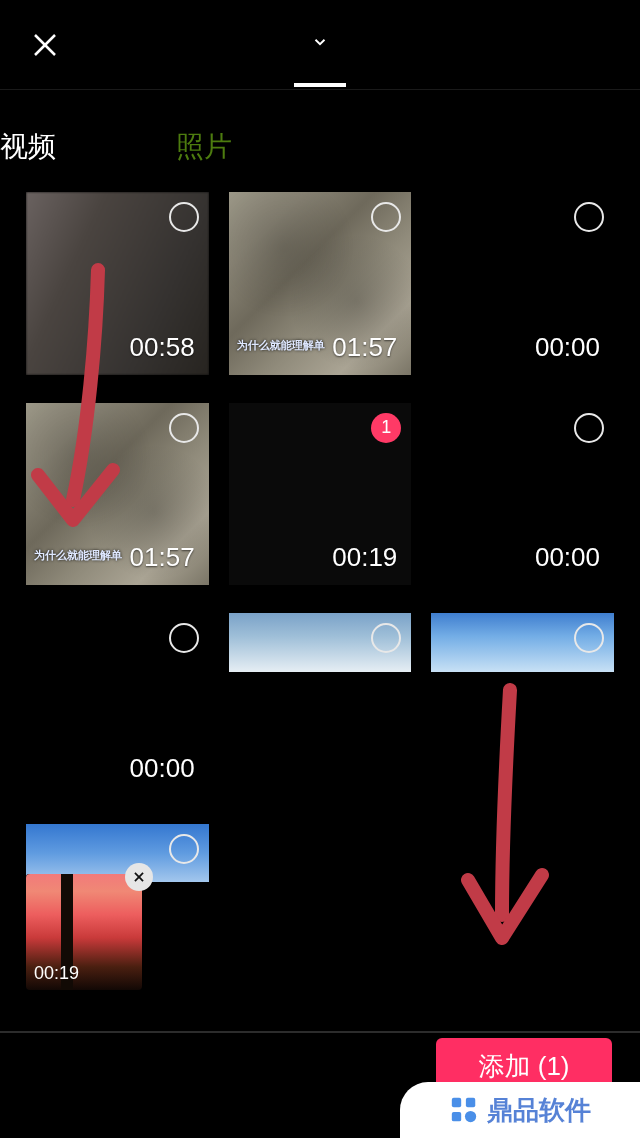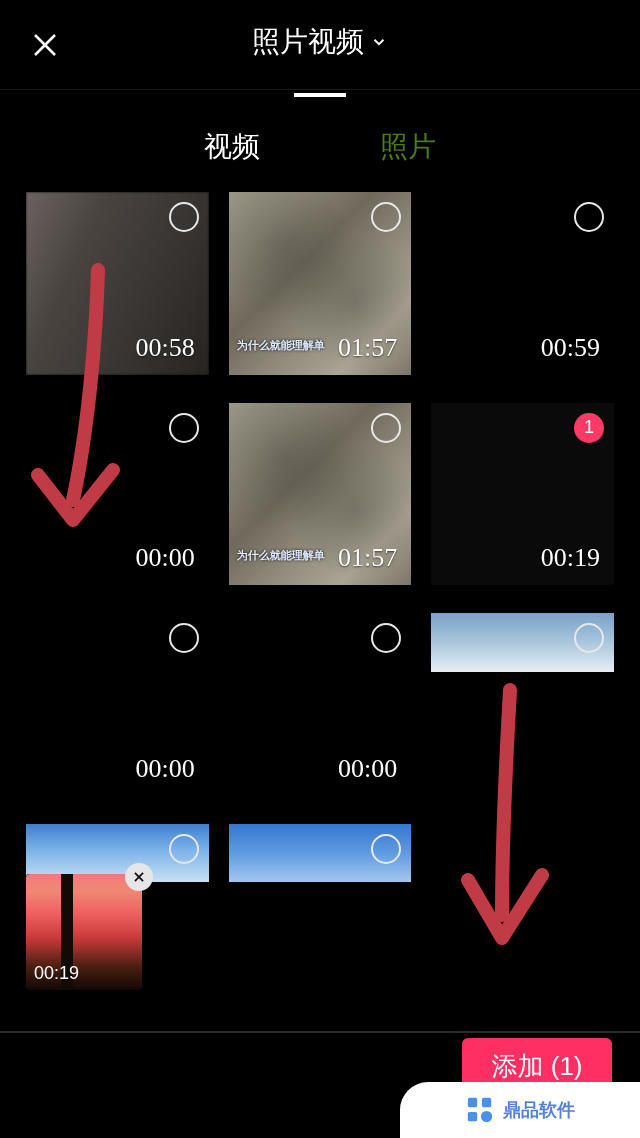--- a/index.html
+++ b/index.html
@@ -55,21 +55,21 @@
     transform: translateX(-50%);
     width: 52px;
     height: 4px;
     background: #fff;
   }
   .chev { width: 18px; height: 18px; }
 
   
   .sub-tabs {
     display: flex;
-    justify-content: center;
+    justify-content: flex-start;
     gap: 120px;
     margin-top: 38px;
     margin-bottom: 26px;
   }
   .sub-tab {
     color: #4d7c0f;
     font-size: 28px;
     position: relative;
   }
   .sub-tab.active { color: #fff; }
@@ -148,21 +148,20 @@
     display:flex;align-items:center;justify-content:center;
   }
   .dur {
     position: absolute;
     bottom: 12px;
     right: 14px;
     color: #fff;
     font-size: 26px;
     font-weight: 300;
     text-shadow: 0 1px 2px rgba(0,0,0,.6);
-    font-family: Liberation Serif, serif;
   }
   .overlay-text {
     position: absolute;
     bottom: 22px;
     left: 8px;
     color: #dfe8ff;
     font-size: 11px;
     font-weight: 700;
     text-shadow: 0 0 3px #000;
   }
@@ -210,21 +209,21 @@
     left:0; right:0; bottom: 105px;
     height: 2px;
     background: #2c2c2c;
   }
 
   
   .add-btn {
     position: absolute;
     right: 28px;
     bottom: 44px;
-    width: 150px;
+    width: 176px;
     height: 56px;
     background: #ff2e63;
     color: #fff;
     font-size: 26px;
     border-radius: 6px;
     display:flex;align-items:center;justify-content:center;
   }
 
   
   .watermark {
@@ -233,21 +232,21 @@
     right: 0;
     left: 400px;
     height: 56px;
     background: #fff;
     border-top-left-radius: 28px;
     display: flex;
     align-items: center;
     justify-content: center;
     gap: 8px;
     color: #5682d6;
-    font-size: 18px;
+    font-size: 26px;
     font-weight: 600;
   }
   .wm-icon { width: 30px; height: 30px; }
 
   
   .arrow {
     position: absolute;
     pointer-events: none;
   }
 </style>
@@ -256,21 +255,20 @@
 
 <div class="header">
   <div class="close-btn">
     <svg viewBox="0 0 24 24" fill="none" stroke="#fff" stroke-width="2">
       <line x1="4" y1="4" x2="20" y2="20"></line>
         <line x1="20" y1="4" x2="4" y2="20"></line>
     </svg>
   </div>
   <div class="header-tabs">
     <div class="header-tab active">
-      <span>照片视频</span>
       <svg class="chev" viewBox="0 0 24 24" fill="none" stroke="#fff" stroke-width="2.5">
         <polyline points="6,9 12,15 18,9"></polyline>
       </svg>
     </div>
   </div>
 </div>
 
 <div class="sub-tabs">
   <div class="sub-tab active">
     <span>视频</span>
@@ -284,25 +282,20 @@
     <div class="cell">
       <div class="thumb blur"></div>
       <div class="sel-ring"></div>
       <div class="dur">00:58</div>
     </div>
     <div class="cell">
       <div class="thumb rocky"></div>
       <div class="overlay-text">为什么就能理解单</div>
       <div class="sel-ring"></div>
       <div class="dur">01:57</div>
-    </div>
-    <div class="cell">
-      <div class="thumb black"></div>
-      <div class="sel-ring"></div>
-      <div class="dur">00:59</div>
     </div>
     <div class="cell">
       <div class="thumb black"></div>
       <div class="sel-ring"></div>
       <div class="dur">00:00</div>
     </div>
     <div class="cell">
       <div class="thumb rocky"></div>
       <div class="overlay-text">为什么就能理解单</div>
       <div class="sel-ring"></div>

